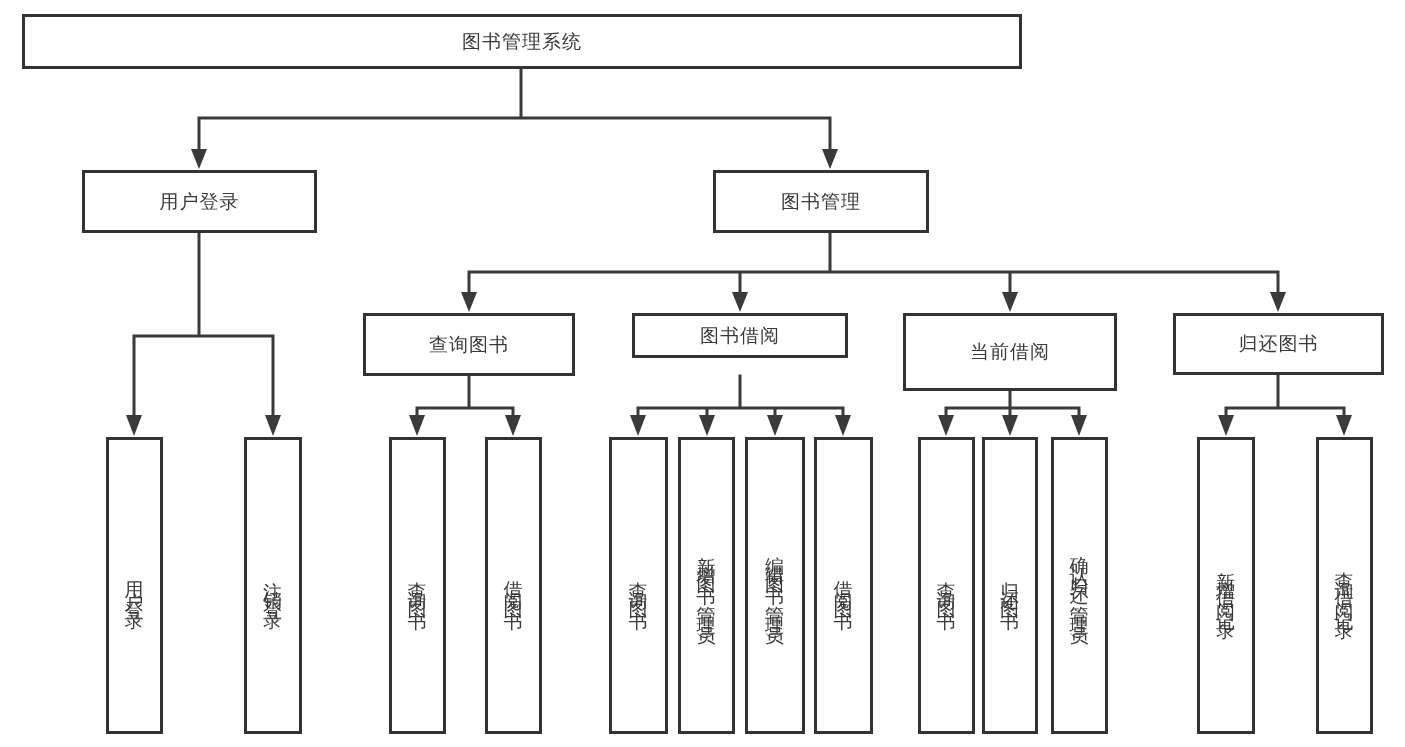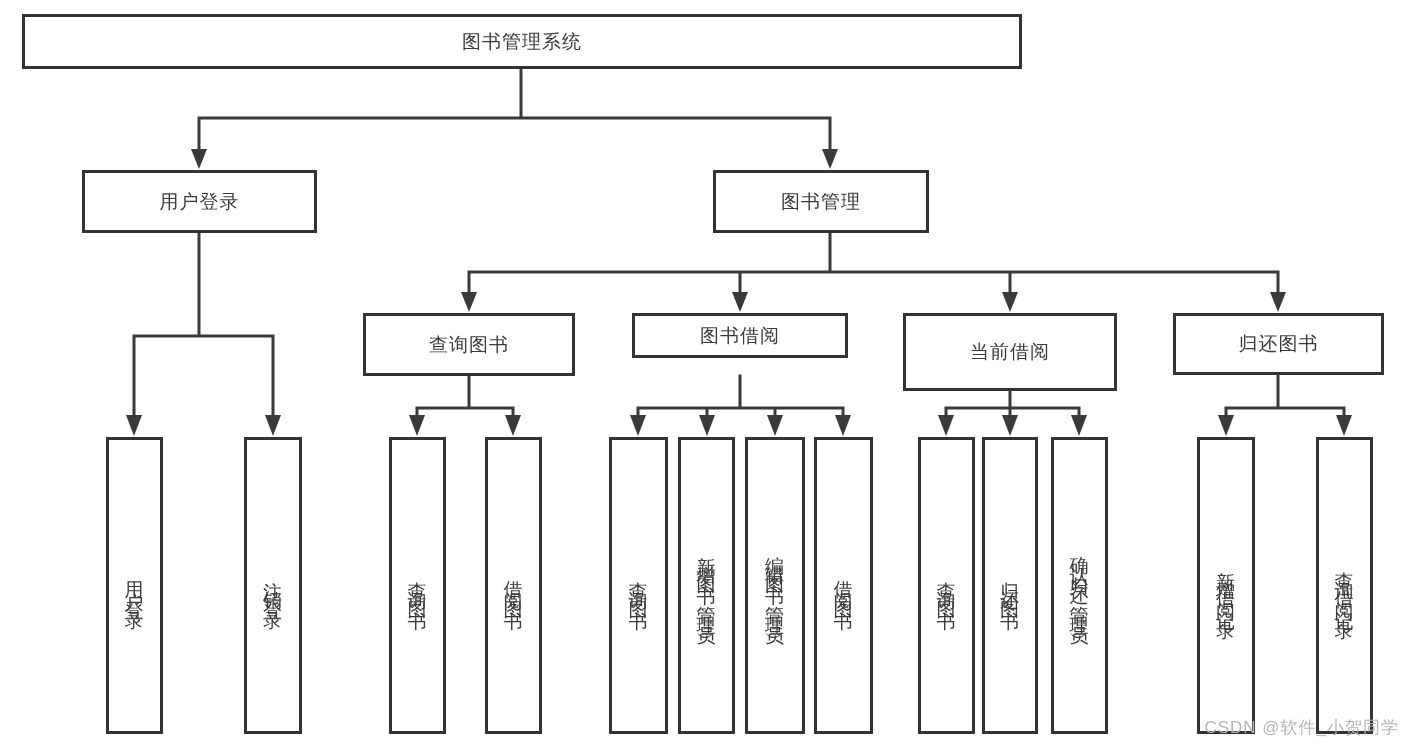--- a/index.html
+++ b/index.html
@@ -146,15 +146,14 @@
     <span>确认归还（管理员）</span>
   </div>
 
   <div class="vbox" style="left:1197px;width:58px">
     <span>新增借阅记录</span>
   </div>
   <div class="vbox" style="left:1316px;width:57px">
     <span>查询借阅记录</span>
   </div>
 
-  <div class="watermark">CSDN @软件_小贺同学</div>
 
 </div>
 
 </body></html>

